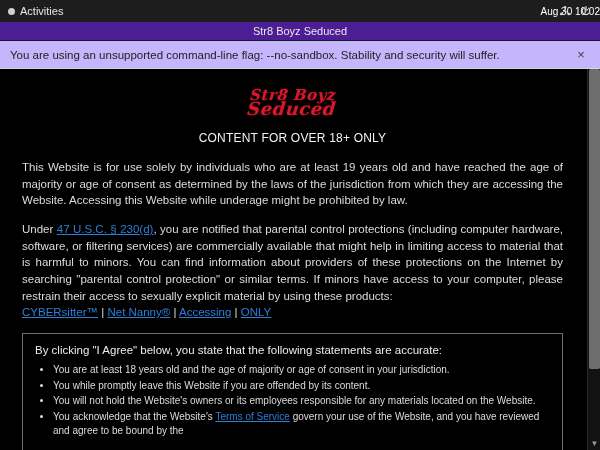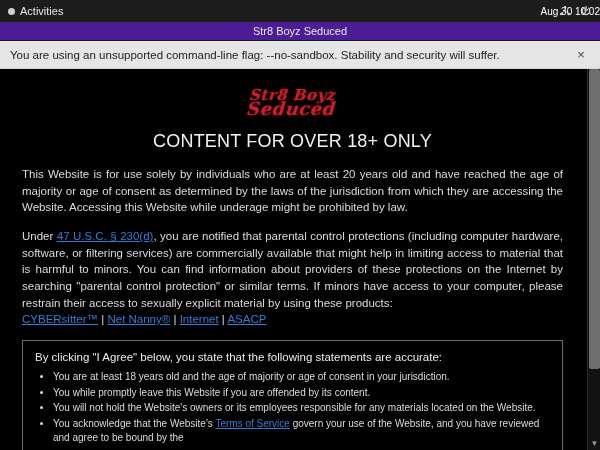--- a/index.html
+++ b/index.html
@@ -54,21 +54,21 @@
     font-size: 11px;
     display: flex;
     align-items: center;
     justify-content: center;
     border-bottom: 1px solid #1a1a1a;
   }
 
   
   .infobar {
     height: 28px;
-    background: #e5e5e5;
+    background: #c4b5fd;
     color: #222;
     font-size: 11.5px;
     display: flex;
     align-items: center;
     padding: 0 10px;
     border-bottom: 1px solid #d6d6d6;
     justify-content: center;
   }
   .infobar-text { flex: 1; }
   .infobar-close {
@@ -104,21 +104,21 @@
     line-height: 1;
     text-align: center;
     text-shadow: 0 0 2px #6b0010;
     transform: skewX(-6deg);
   }
   .logo .l1 { display: block; font-size: 15px; }
   .logo .l2 { display: block; font-size: 18px; margin-top: -3px; }
 
   .headline {
     text-align: center;
-    font-size: 18px;
+    font-size: 12px;
     color: #f2f2f2;
     margin: 4px 0 14px 0;
     letter-spacing: 0.2px;
   }
 
   .para {
     font-size: 11.5px;
     line-height: 1.45;
     color: #dcdcdc;
     margin: 0 0 12px 0;
@@ -214,25 +214,25 @@
 
     <div class="logo-wrap">
       <div class="logo">
         <span class="l1">Str8 Boyz</span>
         <span class="l2">Seduced</span>
       </div>
     </div>
 
     <div class="headline">CONTENT FOR OVER 18+ ONLY</div>
 
-    <p class="para">This Website is for use solely by individuals who are at least 20 years old and have reached the age of majority or age of consent as determined by the laws of the jurisdiction from which they are accessing the Website. Accessing this Website while underage might be prohibited by law.</p>
+    <p class="para">This Website is for use solely by individuals who are at least 19 years old and have reached the age of majority or age of consent as determined by the laws of the jurisdiction from which they are accessing the Website. Accessing this Website while underage might be prohibited by law.</p>
 
     <p class="para">
       <span>Under </span><a class="link" href="#">47 U.S.C. § 230(d)</a><span>, you are notified that parental control protections (including computer hardware, software, or filtering services) are commercially available that might help in limiting access to material that is harmful to minors. You can find information about providers of these protections on the Internet by searching "parental control protection" or similar terms. If minors have access to your computer, please restrain their access to sexually explicit material by using these products:</span><br>
-      <a class="link" href="#">CYBERsitter™</a><span> | </span><a class="link" href="#">Net Nanny®</a><span> | </span><a class="link" href="#">Internet</a><span> | </span><a class="link" href="#">ASACP</a>
+      <a class="link" href="#">CYBERsitter™</a><span> | </span><a class="link" href="#">Net Nanny®</a><span> | </span><a class="link" href="#">Accessing</a><span> | </span><a class="link" href="#">ONLY</a>
     </p>
 
     <div class="box">
       <div class="box-title">By clicking "I Agree" below, you state that the following statements are accurate:</div>
       <ul>
         <li><span>You are at least 18 years old and the age of majority or age of consent in your jurisdiction.</span></li>
         <li><span>You while promptly leave this Website if you are offended by its content.</span></li>
         <li><span>You will not hold the Website's owners or its employees responsible for any materials located on the Website.</span></li>
         <li><span>You acknowledge that the Website's </span><a class="link" href="#">Terms of Service</a><span> govern your use of the Website, and you have reviewed and agree to be bound by the </span></li>
       </ul>

